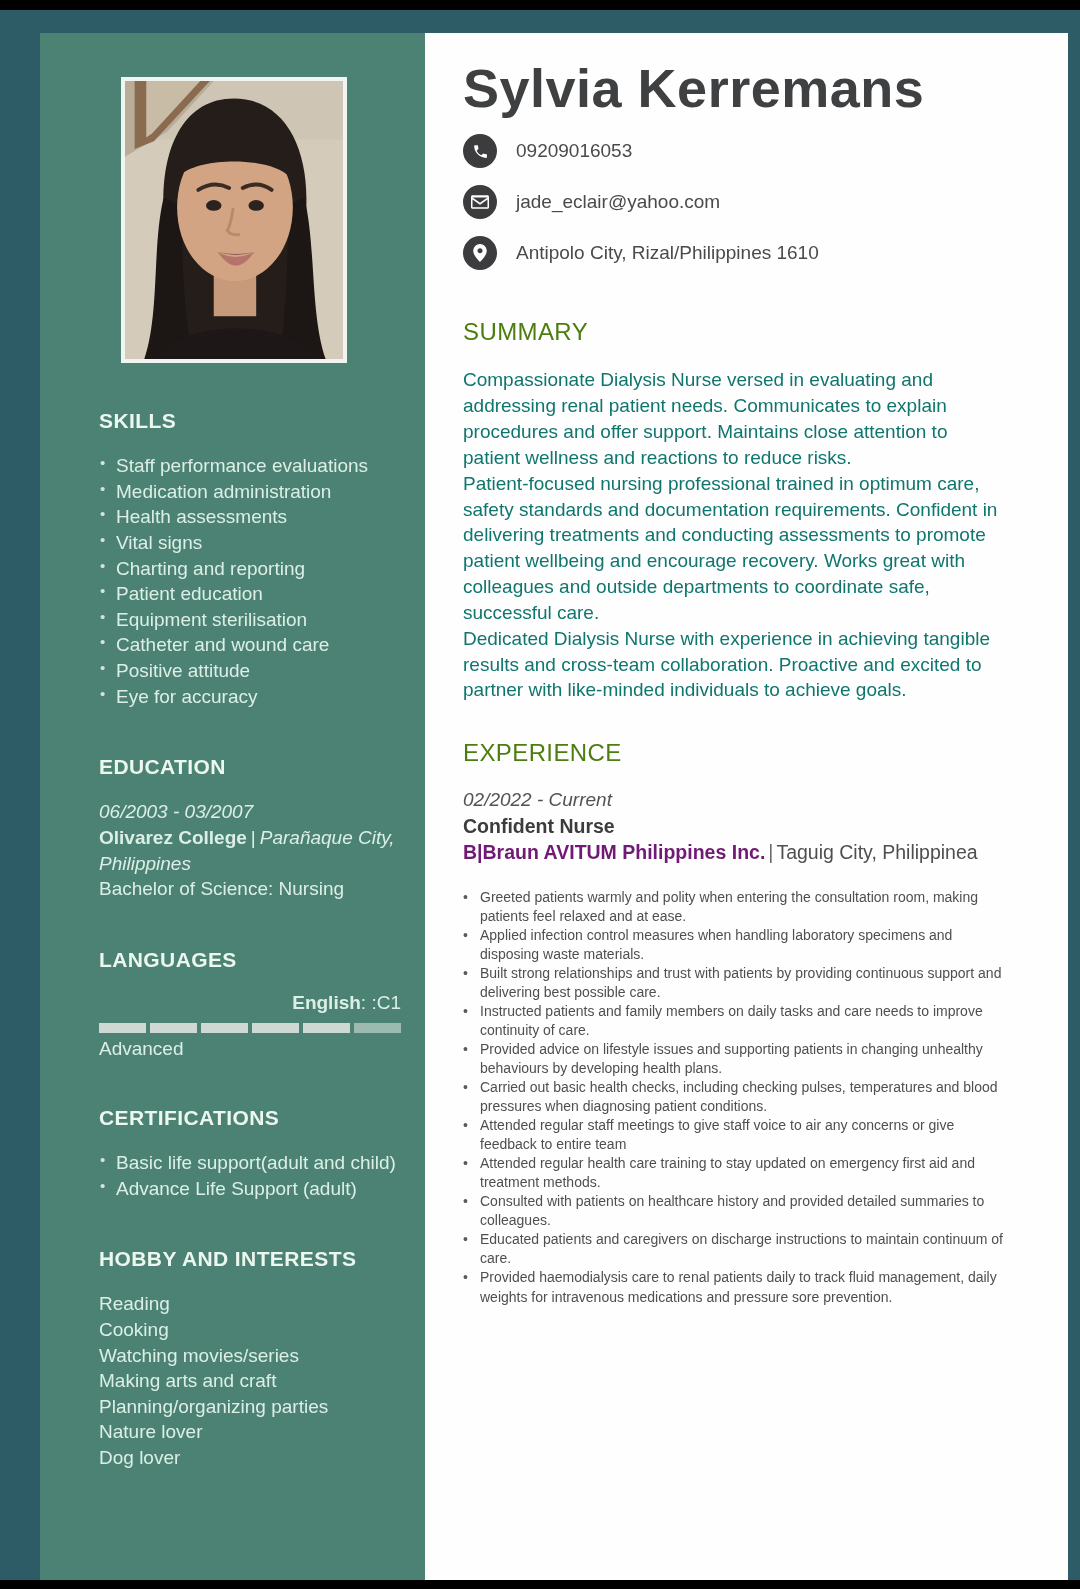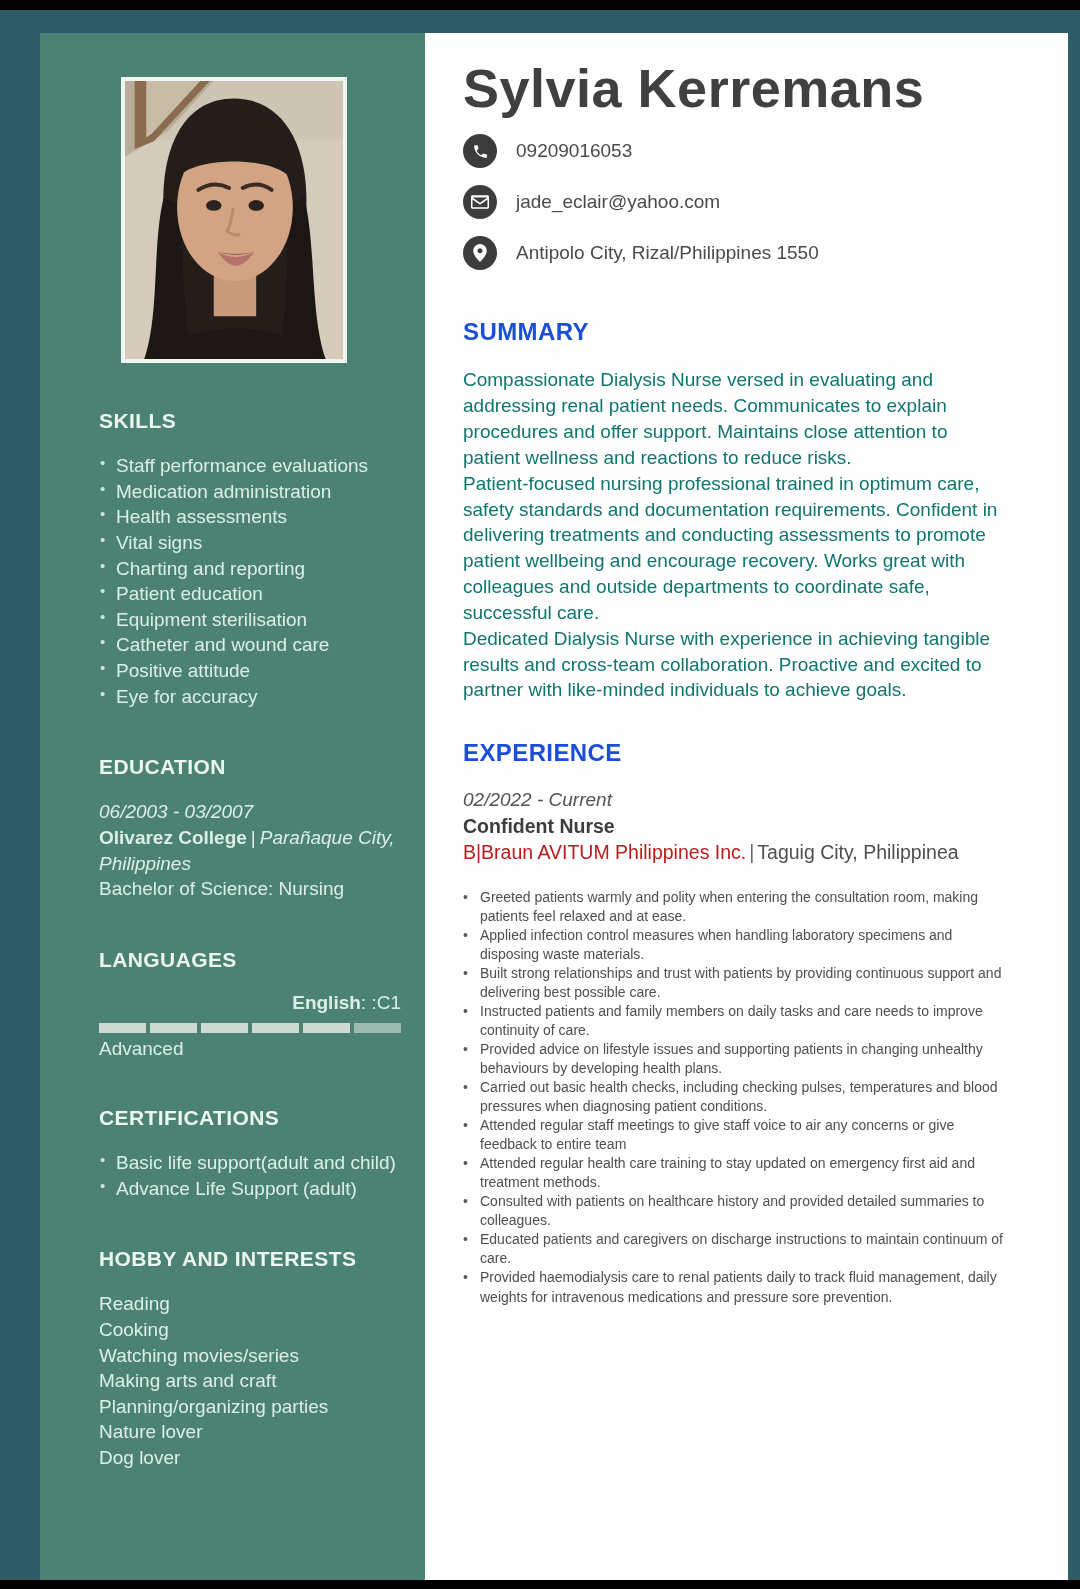--- a/index.html
+++ b/index.html
@@ -80,33 +80,33 @@
   .contact { margin-top:16px; display:flex; flex-direction:column; gap:17px; }
   .contact-row { display:flex; align-items:center; gap:19px; }
   .icon-circle {
     width:34px; height:34px; border-radius:50%;
     background:#3c3c3e; flex:0 0 34px;
     display:flex; align-items:center; justify-content:center;
   }
   .icon-circle svg { display:block; }
   .contact-text { font-size:19px; color:#4a4a4c; }
   .main-title {
-    font-size:24px; font-weight:bold; color:#1d4ed8;
+    font-size:24px; font-weight:normal; color:#4d7c0f;
     letter-spacing:0.4px;
     margin-top:32px;
   }
   .summary-sec { margin-top:48px; }
   .summary-text { margin-top:21px; font-size:19px; line-height:1.36; color:#0f766e; }
   .summary-text p { margin:0; }
   .exp-sec { margin-top:36px; }
   .exp-meta { margin-top:20px; font-size:19px; line-height:1.34; }
   .exp-dates { font-style:italic; color:#525356; }
   .exp-job { font-weight:bold; color:#3c3c3e; font-size:19.5px; }
   .exp-company-line { font-size:19.5px; }
-  .exp-company { font-weight:normal; color:#b91c1c; }
+  .exp-company { font-weight:bold; color:#701a75; }
   .exp-sep { color:#6a6a6c; padding:0 3px; }
   .exp-bullets { list-style:none; margin-top:23px; font-size:14px; line-height:1.36; }
   .exp-bullets li { padding-left:17px; position:relative; }
   .exp-bullets li::before {
     content:"•"; position:absolute; left:0; top:0;
     font-size:14px; color:#5a5a5c;
   }
 </style>
 </head>
 <body>
@@ -228,21 +228,21 @@
               </svg>
           </span>
           <span class="contact-text">jade_eclair@yahoo.com</span>
         </div>
         <div class="contact-row">
           <span class="icon-circle">
             <svg width="14" height="18" viewBox="0 0 24 32">
                 <path fill="#ffffff" d="M12 0C5.4 0 0 5.4 0 12c0 9 12 20 12 20s12-11 12-20C24 5.4 18.6 0 12 0zm0 16.5c-2.5 0-4.5-2-4.5-4.5s2-4.5 4.5-4.5 4.5 2 4.5 4.5-2 4.5-4.5 4.5z"></path>
               </svg>
           </span>
-          <span class="contact-text">Antipolo City, Rizal/Philippines 1550</span>
+          <span class="contact-text">Antipolo City, Rizal/Philippines 1610</span>
         </div>
       </div>
 
       <section class="summary-sec">
         <h2 class="main-title">SUMMARY</h2>
         <div class="summary-text">
 
         <p>Compassionate Dialysis Nurse versed in evaluating and addressing renal patient needs. Communicates to explain procedures and offer support. Maintains close attention to patient wellness and reactions to reduce risks.</p>
             <p>Patient-focused nursing professional trained in optimum care, safety standards and documentation requirements. Confident in delivering treatments and conducting assessments to promote patient wellbeing and encourage recovery. Works great with colleagues and outside departments to coordinate safe, successful care.</p>
             <p>Dedicated Dialysis Nurse with experience in achieving tangible results and cross-team collaboration. Proactive and excited to partner with like-minded individuals to achieve goals.</p>

